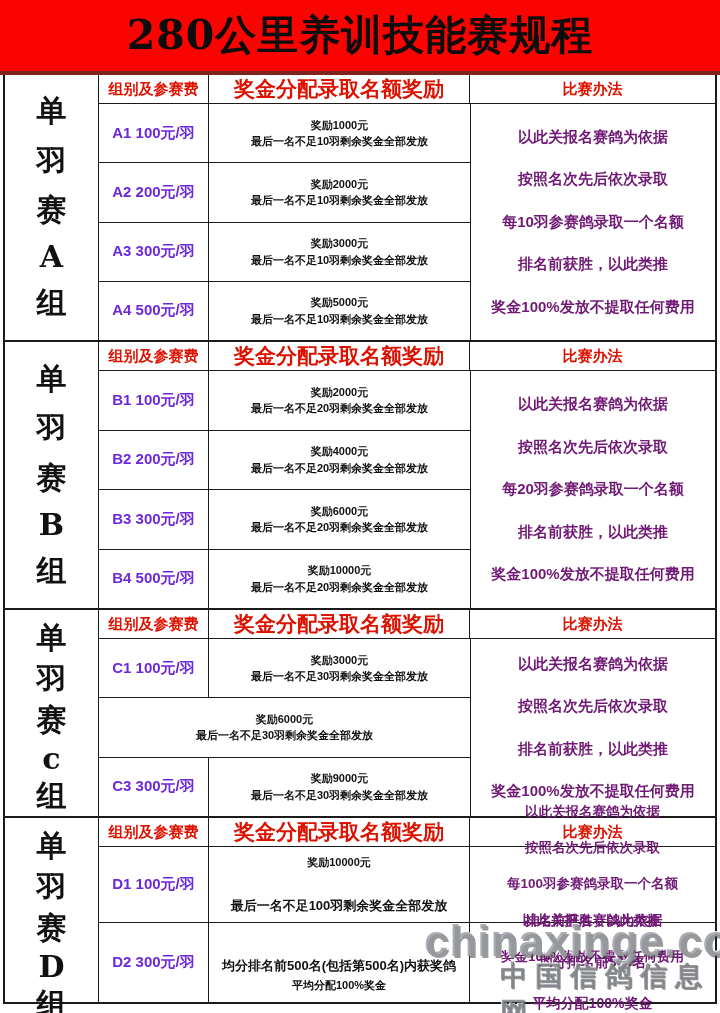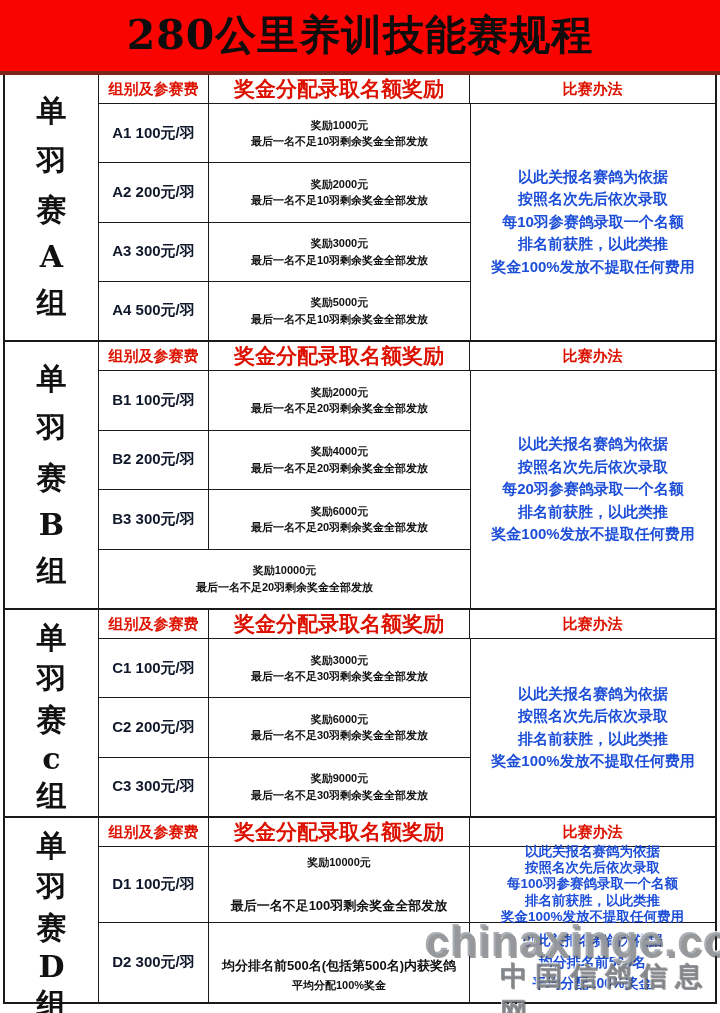--- a/index.html
+++ b/index.html
@@ -25,25 +25,25 @@
   .cell{display:flex;align-items:center;justify-content:center;box-sizing:border-box;text-align:center;}
   .head-row{display:flex;height:28px;min-height:28px;border-bottom:1px solid #1a1a1a;}
   .head-group{width:110px;min-width:110px;border-right:1px solid #1a1a1a;color:#dd1100;font-weight:700;font-size:15px;}
   .head-prize{width:261px;min-width:261px;border-right:1px solid #1a1a1a;color:#dd1100;font-weight:700;font-size:21px;}
   .head-method{flex:1;color:#dd1100;font-weight:700;font-size:15px;font-family:Liberation Mono, monospace;}
 
   .body-merged{flex:1;display:flex;min-height:0;}
   .rows-col{width:372px;min-width:372px;display:flex;flex-direction:column;}
   .row{flex:1;display:flex;border-bottom:1px solid #1a1a1a;min-height:0;}
   .rows-col .row:last-child{border-bottom:none;}
-  .cell-group{width:110px;min-width:110px;border-right:1px solid #1a1a1a;font-weight:700;font-size:15px;color:#0f172a;}
+  .cell-group{width:110px;min-width:110px;border-right:1px solid #1a1a1a;font-weight:700;font-size:15px;color:#6d28d9;}
   .cell-prize{flex:1;border-right:1px solid #1a1a1a;flex-direction:column;font-weight:700;color:#111;}
   .pline{font-size:11px;line-height:1.5;white-space:nowrap;}
   .pline.small{font-size:13px;margin-top:26px;}
-  .method-cell{flex:1;flex-direction:column;font-weight:700;color:#1d4ed8;}
+  .method-cell{flex:1;flex-direction:column;font-weight:700;color:#701a75;gap:20px;}
   .mline{font-size:15px;line-height:1.5;white-space:nowrap;}
 
   .body-split{flex:1;display:flex;flex-direction:column;min-height:0;}
   .row.full .cell-prize{width:261px;min-width:261px;flex:none;}
   .row.full .method-cell{flex:1;}
   .row.d1{height:75px;min-height:75px;flex:none;border-bottom:1px solid #1a1a1a;}
   .row.d2{flex:1;border-bottom:none;}
   .method-cell.tight .mline{font-size:13.5px;line-height:1.2;}
   .row.d2 .method-cell .mline{font-size:14px;line-height:1.55;}
   .row.d2 .pline{line-height:1.6;}
@@ -149,20 +149,21 @@
                 </div>
               </div>
               <div class="row">
                 <div class="cell cell-group">B3 300元/羽</div>
                 <div class="cell cell-prize">
                   <div class="pline">奖励6000元</div>
                   <div class="pline">最后一名不足20羽剩余奖金全部发放</div>
                 </div>
               </div>
               <div class="row">
+                <div class="cell cell-group">B4 500元/羽</div>
                 <div class="cell cell-prize">
                   <div class="pline">奖励10000元</div>
                   <div class="pline">最后一名不足20羽剩余奖金全部发放</div>
                 </div>
               </div>
             </div>
             <div class="cell method-cell">
               <div class="mline">以此关报名赛鸽为依据</div>
               <div class="mline">按照名次先后依次录取</div>
               <div class="mline">每20羽参赛鸽录取一个名额</div>
@@ -189,21 +190,20 @@
           <div class="body-merged">
             <div class="rows-col">
               <div class="row">
                 <div class="cell cell-group">C1 100元/羽</div>
                 <div class="cell cell-prize">
                   <div class="pline">奖励3000元</div>
                   <div class="pline">最后一名不足30羽剩余奖金全部发放</div>
                 </div>
               </div>
               <div class="row">
-                <div class="cell cell-group">C2 200元/羽</div>
                 <div class="cell cell-prize">
                   <div class="pline">奖励6000元</div>
                   <div class="pline">最后一名不足30羽剩余奖金全部发放</div>
                 </div>
               </div>
               <div class="row">
                 <div class="cell cell-group">C3 300元/羽</div>
                 <div class="cell cell-prize">
                   <div class="pline">奖励9000元</div>
                   <div class="pline">最后一名不足30羽剩余奖金全部发放</div>

